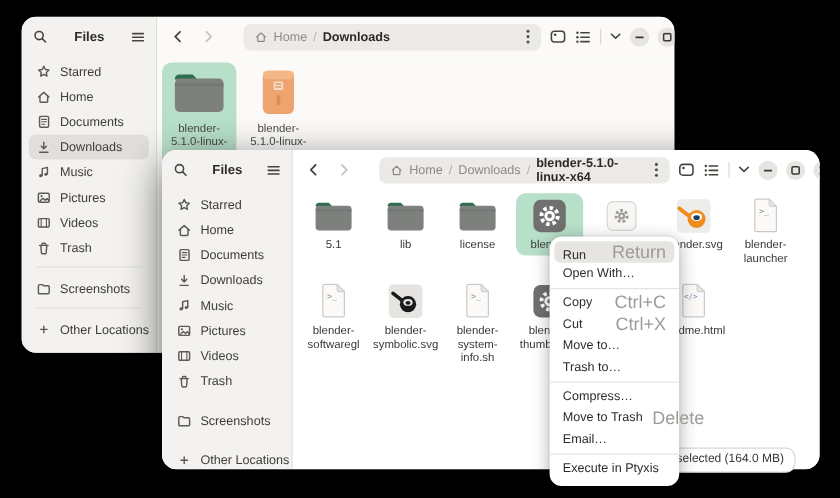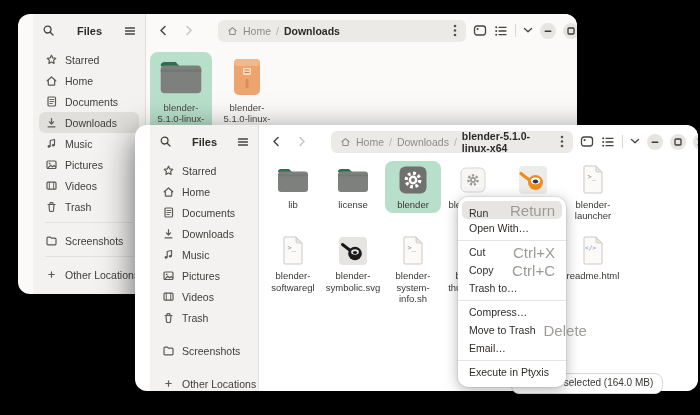--- a/index.html
+++ b/index.html
@@ -1,19 +1,19 @@
 <!DOCTYPE html>
 <html><head>
 <meta charset="utf-8">
 <style>
   html,body{margin:0;padding:0;background:#000;}
   .canvas{position:relative;width:700px;height:415px;background:#000;overflow:hidden;
     font-family:"Liberation Sans",sans-serif;-webkit-font-smoothing:antialiased;}
   .win{position:absolute;border-radius:12px;overflow:hidden;display:flex;
-    box-shadow:0 10px 34px rgba(0,0,0,.6);padding-left:15px;}
+    box-shadow:0 10px 34px rgba(0,0,0,.6);}
   .win.back{left:18px;top:14px;width:544px;height:280px;background:#fbfaf9;z-index:10;}
   .win.front{left:135px;top:125px;width:548px;height:266px;background:#ffffff;z-index:20;}
   
   .sb{background:#f3f2f0;border-right:1px solid #e0deda;display:flex;flex-direction:column;flex:none;}
   .back .sb{width:112px;}
   .front .sb{width:108px;}
   .sb-hd{height:33px;display:flex;align-items:center;padding:0 9px;gap:6px;flex:none;}
   .sb-title{flex:1;text-align:center;font-weight:bold;font-size:11px;color:#2e2c29;}
   .sb-list{list-style:none;margin:2px 0 0;padding:0 6px;}
   .sb-item{display:flex;align-items:center;gap:7px;height:21px;padding:0 6px;border-radius:6px;
@@ -433,20 +433,30 @@
       <div class="content">
         <div class="grid r1">
           <div class="tile">
             <span class="icobox">
                 <svg width="34" height="28" viewBox="0 0 34 28">
                   <path d="M2 6 Q2 3 5 3 h8 l3 3 h-14 z" fill="#2e6e4e"></path>
                   <rect x="2" y="5.5" width="30" height="20.5" rx="3" fill="#7d807d"></rect>
                   <path d="M2 8.5 h30 v1.8 h-30 z" fill="#6e716e" opacity=".55"></path>
                 </svg>
               </span>
+            <span class="lbl">5.1</span>
+          </div>
+          <div class="tile">
+            <span class="icobox">
+                <svg width="34" height="28" viewBox="0 0 34 28">
+                  <path d="M2 6 Q2 3 5 3 h8 l3 3 h-14 z" fill="#2e6e4e"></path>
+                  <rect x="2" y="5.5" width="30" height="20.5" rx="3" fill="#7d807d"></rect>
+                  <path d="M2 8.5 h30 v1.8 h-30 z" fill="#6e716e" opacity=".55"></path>
+                </svg>
+              </span>
             <span class="lbl">lib</span>
           </div>
           <div class="tile">
             <span class="icobox">
                 <svg width="34" height="28" viewBox="0 0 34 28">
                   <path d="M2 6 Q2 3 5 3 h8 l3 3 h-14 z" fill="#2e6e4e"></path>
                   <rect x="2" y="5.5" width="30" height="20.5" rx="3" fill="#7d807d"></rect>
                   <path d="M2 8.5 h30 v1.8 h-30 z" fill="#6e716e" opacity=".55"></path>
                 </svg>
               </span>
@@ -562,26 +572,29 @@
   <nav class="menu">
     <div class="mi hi">
         <span>Run</span>
         <span class="sc">Return</span>
       </div>
     <div class="mi">
         <span>Open With…</span>
       </div>
     <div class="mdiv"></div>
     <div class="mi">
+        <span>Copy</span>
+        <span class="sc">Ctrl+C</span>
+      </div>
+    <div class="mi">
         <span>Cut</span>
         <span class="sc">Ctrl+X</span>
       </div>
     <div class="mi">
-        <span>Copy</span>
-        <span class="sc">Ctrl+C</span>
+        <span>Move to…</span>
       </div>
     <div class="mi">
         <span>Trash to…</span>
       </div>
     <div class="mdiv"></div>
     <div class="mi">
         <span>Compress…</span>
       </div>
     <div class="mi">
         <span>Move to Trash</span>

